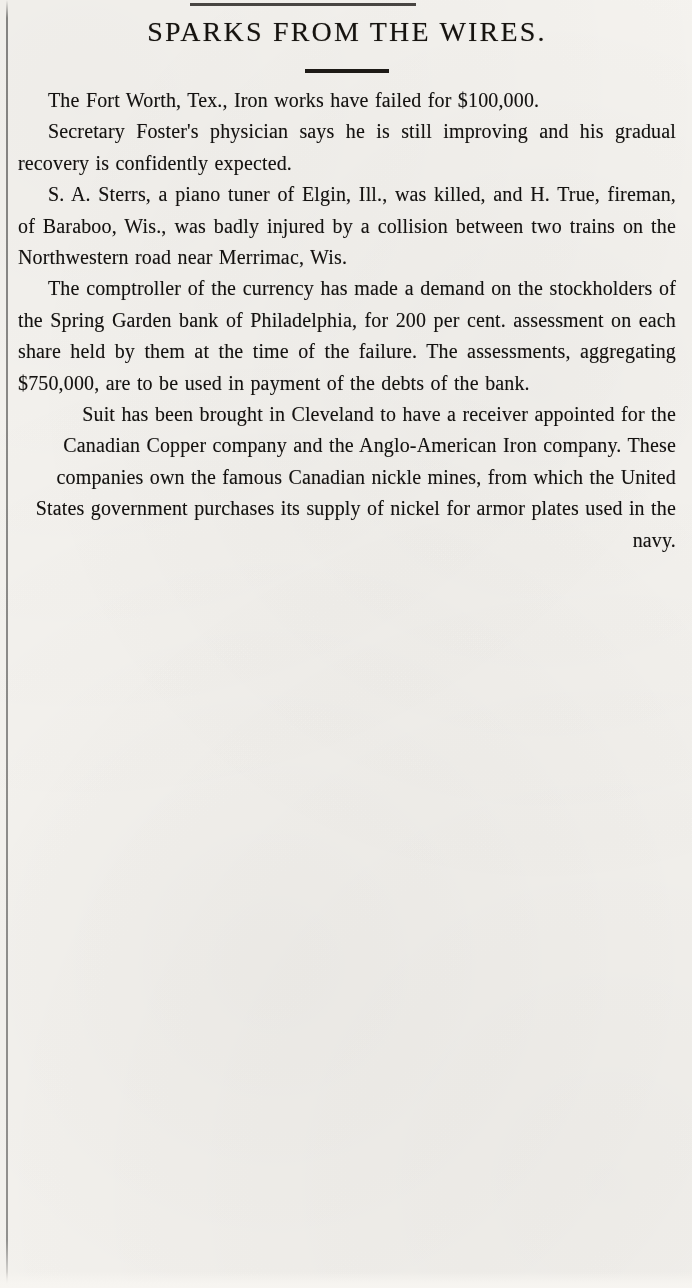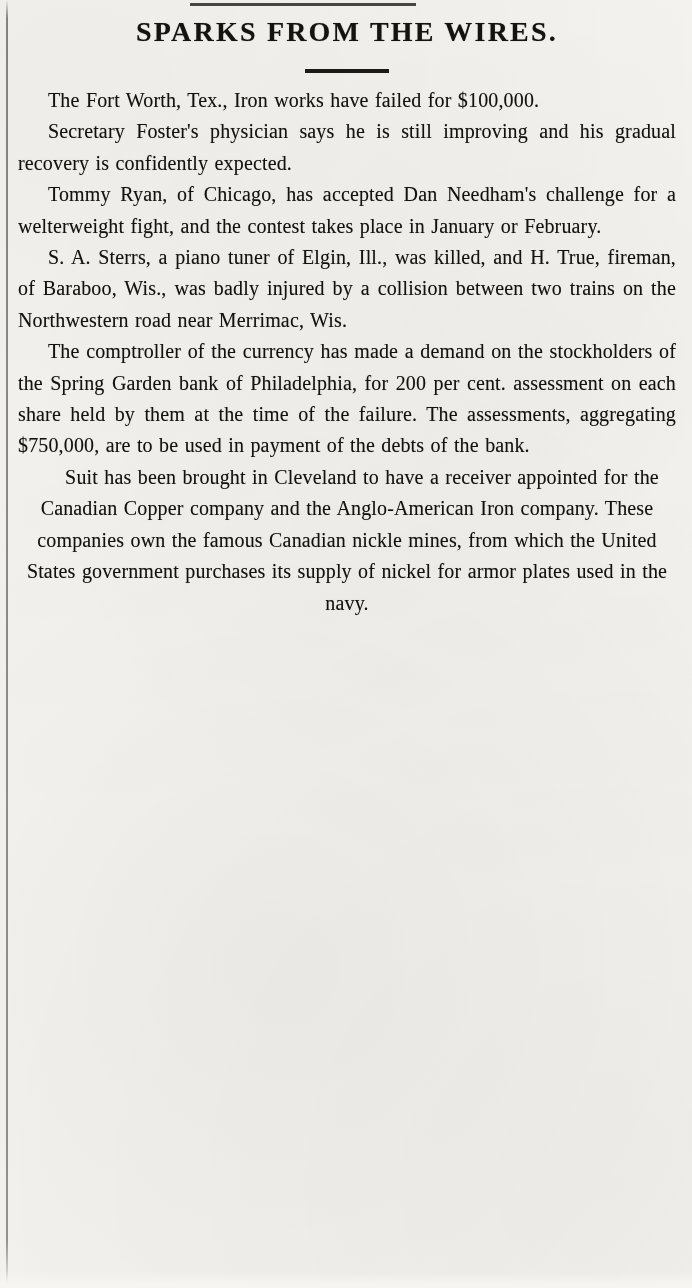--- a/index.html
+++ b/index.html
@@ -45,21 +45,21 @@
     left: 6px;
     width: 2px;
     height: 1288px;
     background: linear-gradient(to bottom, rgba(0,0,0,0.0) 0px, rgba(0,0,0,0.45) 18px, rgba(0,0,0,0.40) 1240px, rgba(0,0,0,0.0) 1288px);
   }
   .headline {
     margin: 0;
     padding-top: 16px;
     text-align: center;
     font-family: "Liberation Serif", serif;
-    font-weight: bold;
+    font-weight: normal;
     font-size: 28px;
     letter-spacing: 2.2px;
     color: #16130f;
     text-shadow: 0 0 1px rgba(0,0,0,0.35);
   }
   .divider-wrap {
     text-align: center;
     margin: 11px 0 8px 0;
   }
   .divider {
@@ -77,21 +77,21 @@
     font-size: 20px;
     line-height: 31.4px;
     text-align: justify;
     text-justify: inter-word;
     letter-spacing: 0.15px;
     word-spacing: 1.2px;
     color: #141210;
     text-shadow: 0 0 0.7px rgba(0,0,0,0.30);
   }
   p.para:last-child {
-    text-align: center;
+    text-align: right;
   }
   
   .bottom-fade {
     position: absolute;
     left: 0;
     bottom: 0;
     width: 692px;
     height: 16px;
     background: linear-gradient(to bottom, rgba(247,245,241,0) 0%, rgba(247,245,241,0.9) 70%, rgba(247,245,241,1) 100%);
     pointer-events: none;
@@ -107,20 +107,19 @@
 
   <h1 class="headline">SPARKS FROM THE WIRES.</h1>
 
   <div class="divider-wrap">
     <span class="divider"></span>
   </div>
 
   <div class="article">
     <p class="para">The Fort Worth, Tex., Iron works have failed for $100,000.</p>
     <p class="para">Secretary Foster's physician says he is still improving and his gradual recovery is confidently expected.</p>
-    <p class="para">Tommy Ryan, of Chicago, has accepted Dan Needham's challenge for a welterweight fight, and the contest takes place in January or February.</p>
     <p class="para">S. A. Sterrs, a piano tuner of Elgin, Ill., was killed, and H. True, fireman, of Baraboo, Wis., was badly injured by a collision between two trains on the Northwestern road near Merrimac, Wis.</p>
     <p class="para">The comptroller of the currency has made a demand on the stockholders of the Spring Garden bank of Philadelphia, for 200 per cent. assessment on each share held by them at the time of the failure. The assessments, aggregating $750,000, are to be used in payment of the debts of the bank.</p>
     <p class="para">Suit has been brought in Cleveland to have a receiver appointed for the Canadian Copper company and the Anglo-American Iron company. These companies own the famous Canadian nickle mines, from which the United States government purchases its supply of nickel for armor plates used in the navy.</p>
   </div>
 
   <div class="bottom-fade"></div>
 </div>
 
 </body></html>

